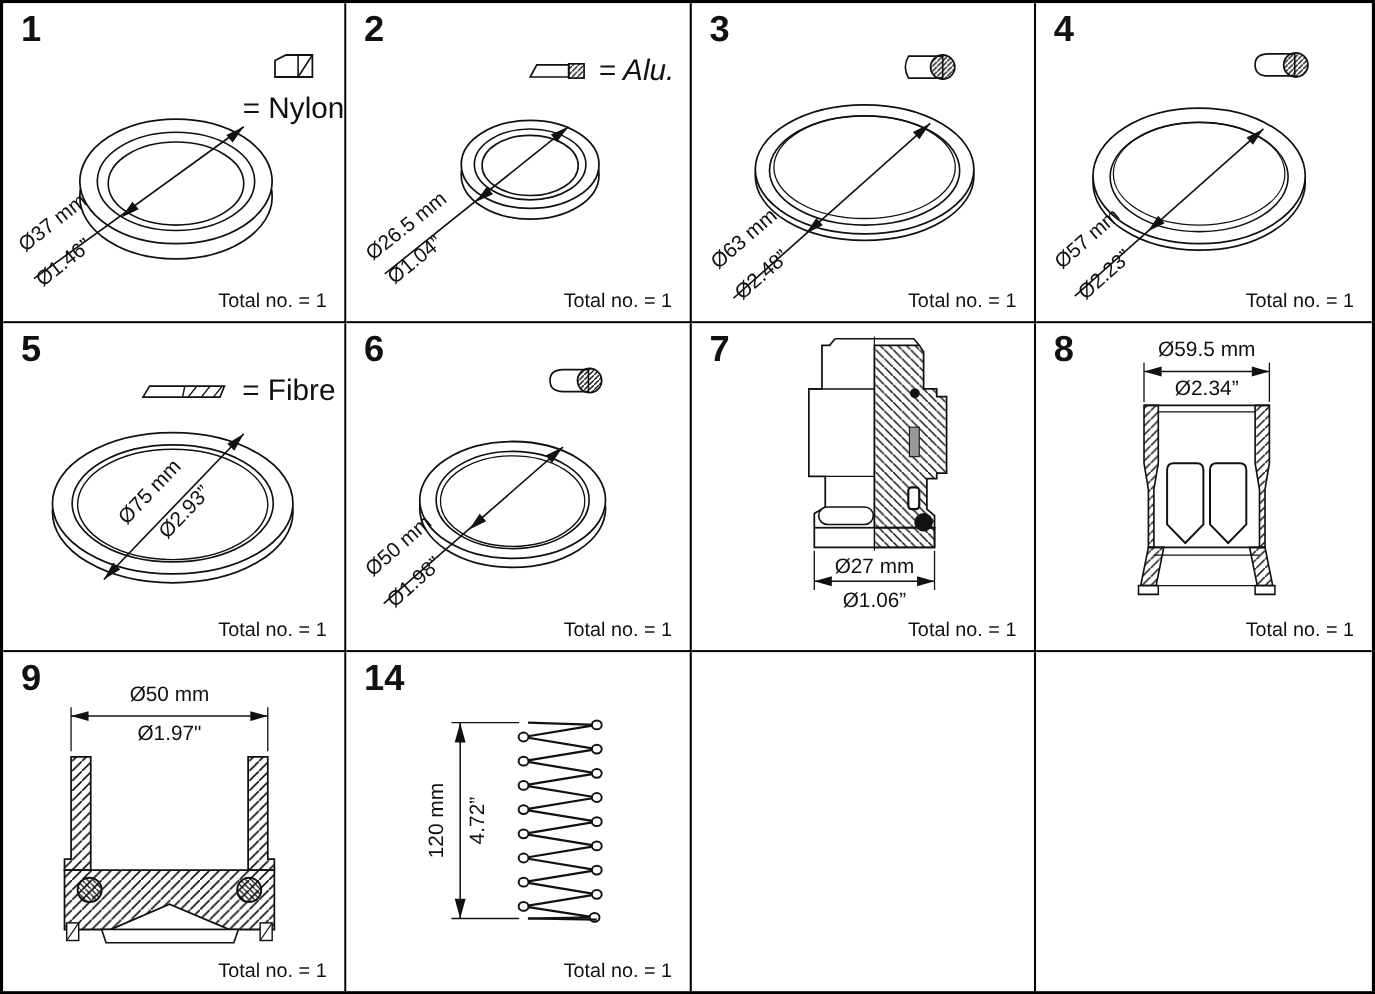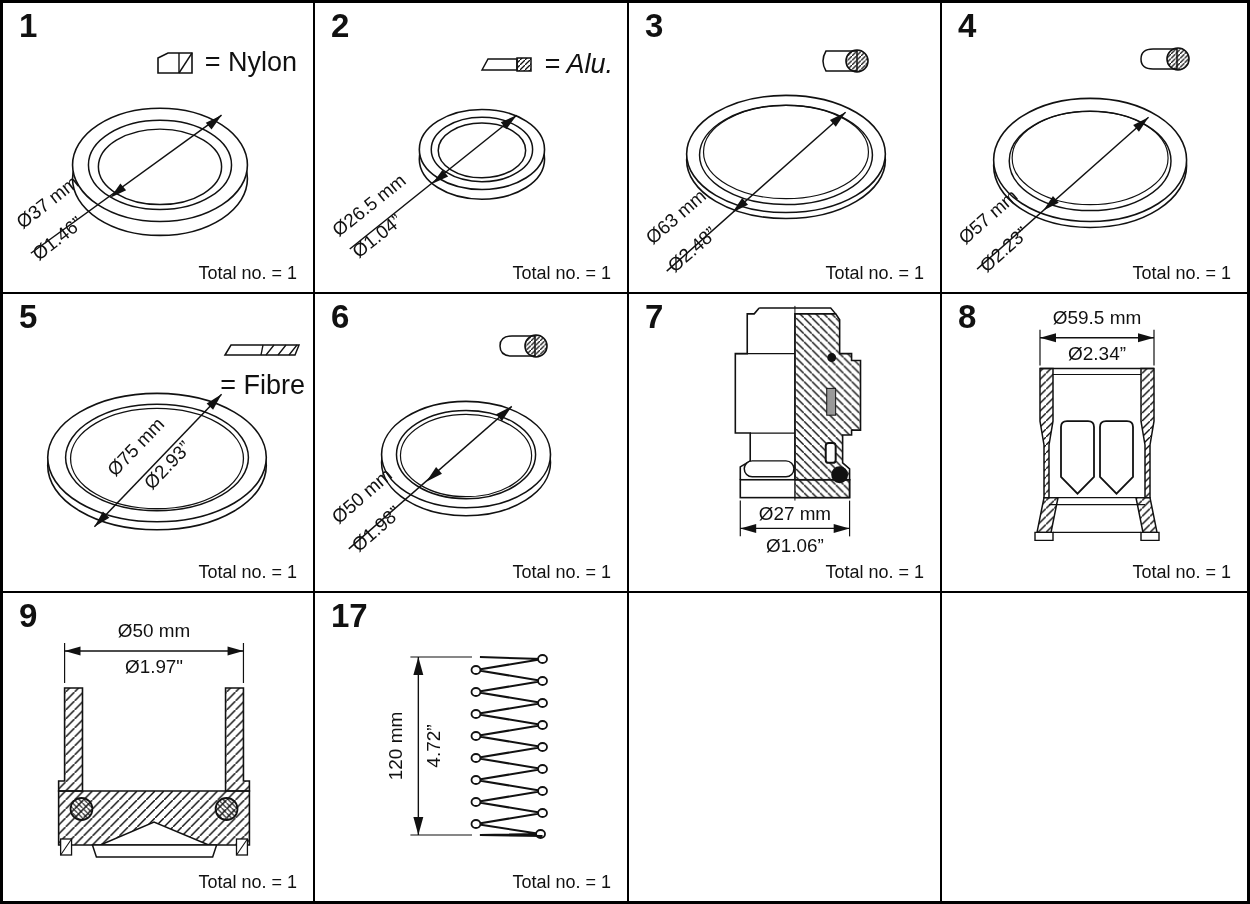--- a/index.html
+++ b/index.html
@@ -20,21 +20,21 @@
   .drawing text{font-family:"Liberation Sans",sans-serif;font-size:19px;fill:#111;}
   .iconsvg{display:block;}
 </style>
 </head>
 <body>
 
 <div class="sheet">
 
   <div class="cell">
     <div class="num">1</div>
-    <div class="legend" style="top:44px;right:16px;">
+    <div class="legend" style="top:44px;right:0;flex-direction:column;">
       <svg class="iconsvg" width="40" height="26" viewBox="0 0 40 26">
         <path d="M3,8 L13,3 L37,3 L37,23 L3,23 Z" fill="#fff" stroke="#111" stroke-width="1.6"></path>
         <path d="M24,3 L24,23" stroke="#111" stroke-width="1.4"></path>
         <path d="M24,23 L37,3" stroke="#111" stroke-width="1.4"></path>
       </svg>
       <span>= Nylon</span>
     </div>
     <svg class="drawing" viewBox="0 0 312 291" preserveAspectRatio="none">
       <ellipse cx="158" cy="177" rx="88" ry="57" fill="#fff" stroke="#111" stroke-width="1.6"></ellipse>
       <ellipse cx="158" cy="163" rx="88" ry="57" fill="#fff" stroke="#111" stroke-width="1.6"></ellipse>
@@ -126,21 +126,21 @@
       <polygon points="0,0 -17,-4.5 -17,4.5" transform="translate(212,115) rotate(-41)" fill="#111"></polygon>
       <polygon points="0,0 -17,-4.5 -17,4.5" transform="translate(104,209) rotate(139)" fill="#111"></polygon>
       <text transform="translate(24,244) rotate(-41)">Ø57 mm</text>
       <text transform="translate(46,272) rotate(-41)">Ø2.23”</text>
     </svg>
     <div class="total">Total no. = 1</div>
   </div>
 
   <div class="cell">
     <div class="num">5</div>
-    <div class="legend" style="top:46px;right:8px;flex-direction:column;">
+    <div class="legend" style="top:46px;right:8px;">
       <svg class="iconsvg" width="84" height="20" viewBox="0 0 84 20">
         <path d="M4,15 L10,5 L78,5 L74,15 Z" fill="#fff" stroke="#111" stroke-width="1.5"></path>
         <path d="M42,5 L40,15" stroke="#111" stroke-width="1.3"></path>
         <path d="M45,15 L53,5 M57,15 L65,5 M68,15 L76,5" stroke="#111" stroke-width="1.3"></path>
       </svg>
       <span>= Fibre</span>
     </div>
     <svg class="drawing" viewBox="0 0 312 296" preserveAspectRatio="none">
       <ellipse cx="155" cy="171" rx="110" ry="64" fill="#fff" stroke="#111" stroke-width="1.6"></ellipse>
       <ellipse cx="155" cy="163" rx="110" ry="64" fill="#fff" stroke="#111" stroke-width="1.6"></ellipse>
@@ -272,21 +272,21 @@
       <path d="M58,262 L69,246" stroke="#111" stroke-width="1.1"></path>
       <rect x="235" y="246" width="11" height="16" fill="#fff" stroke="#111" stroke-width="1.3"></rect>
       <path d="M235,262 L246,246" stroke="#111" stroke-width="1.1"></path>
       <circle cx="79" cy="216" r="11" fill="url(#h9c)" stroke="#111" stroke-width="1.8"></circle>
       <circle cx="225" cy="216" r="11" fill="url(#h9c)" stroke="#111" stroke-width="1.8"></circle>
     </svg>
     <div class="total">Total no. = 1</div>
   </div>
 
   <div class="cell last-row">
-    <div class="num">17</div>
+    <div class="num">14</div>
     <svg class="drawing" viewBox="0 0 314 308" preserveAspectRatio="none">
       <line x1="96" y1="64" x2="158" y2="64" stroke="#111" stroke-width="1.2"></line>
       <line x1="96" y1="242" x2="158" y2="242" stroke="#111" stroke-width="1.2"></line>
       <line x1="104" y1="64" x2="104" y2="242" stroke="#111" stroke-width="1.4"></line>
       <polygon points="0,0 -18,-5 -18,5" transform="translate(104,64) rotate(-90)" fill="#111"></polygon>
       <polygon points="0,0 -18,-5 -18,5" transform="translate(104,242) rotate(90)" fill="#111"></polygon>
       <text transform="translate(88,153) rotate(-90)" text-anchor="middle">120 mm</text>
       <text transform="translate(126,153) rotate(-90)" text-anchor="middle">4.72”</text>
       <path d="M166,64 L229,66 L162,77 L229,88 L162,99 L229,110 L162,121 L229,132 L162,143 L229,154 L162,165 L229,176 L162,187 L229,198 L162,209 L229,220 L162,231 L227,241 L166,242" fill="none" stroke="#111" stroke-width="2" stroke-linejoin="round"></path>
       <g fill="#fff" stroke="#111" stroke-width="1.8">

